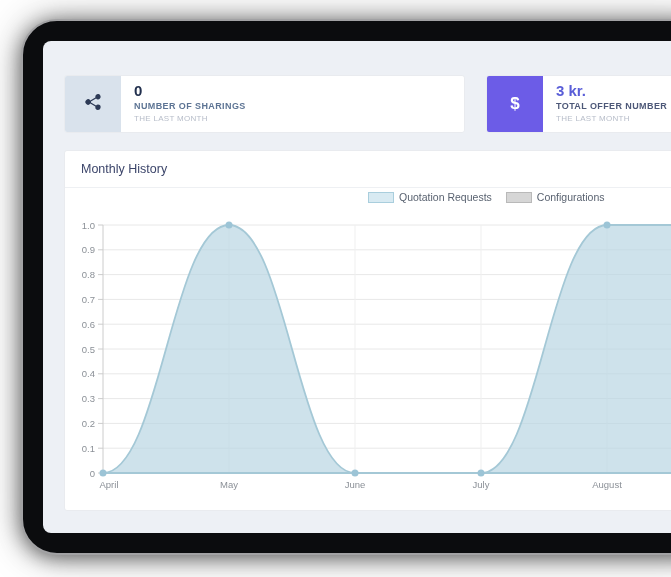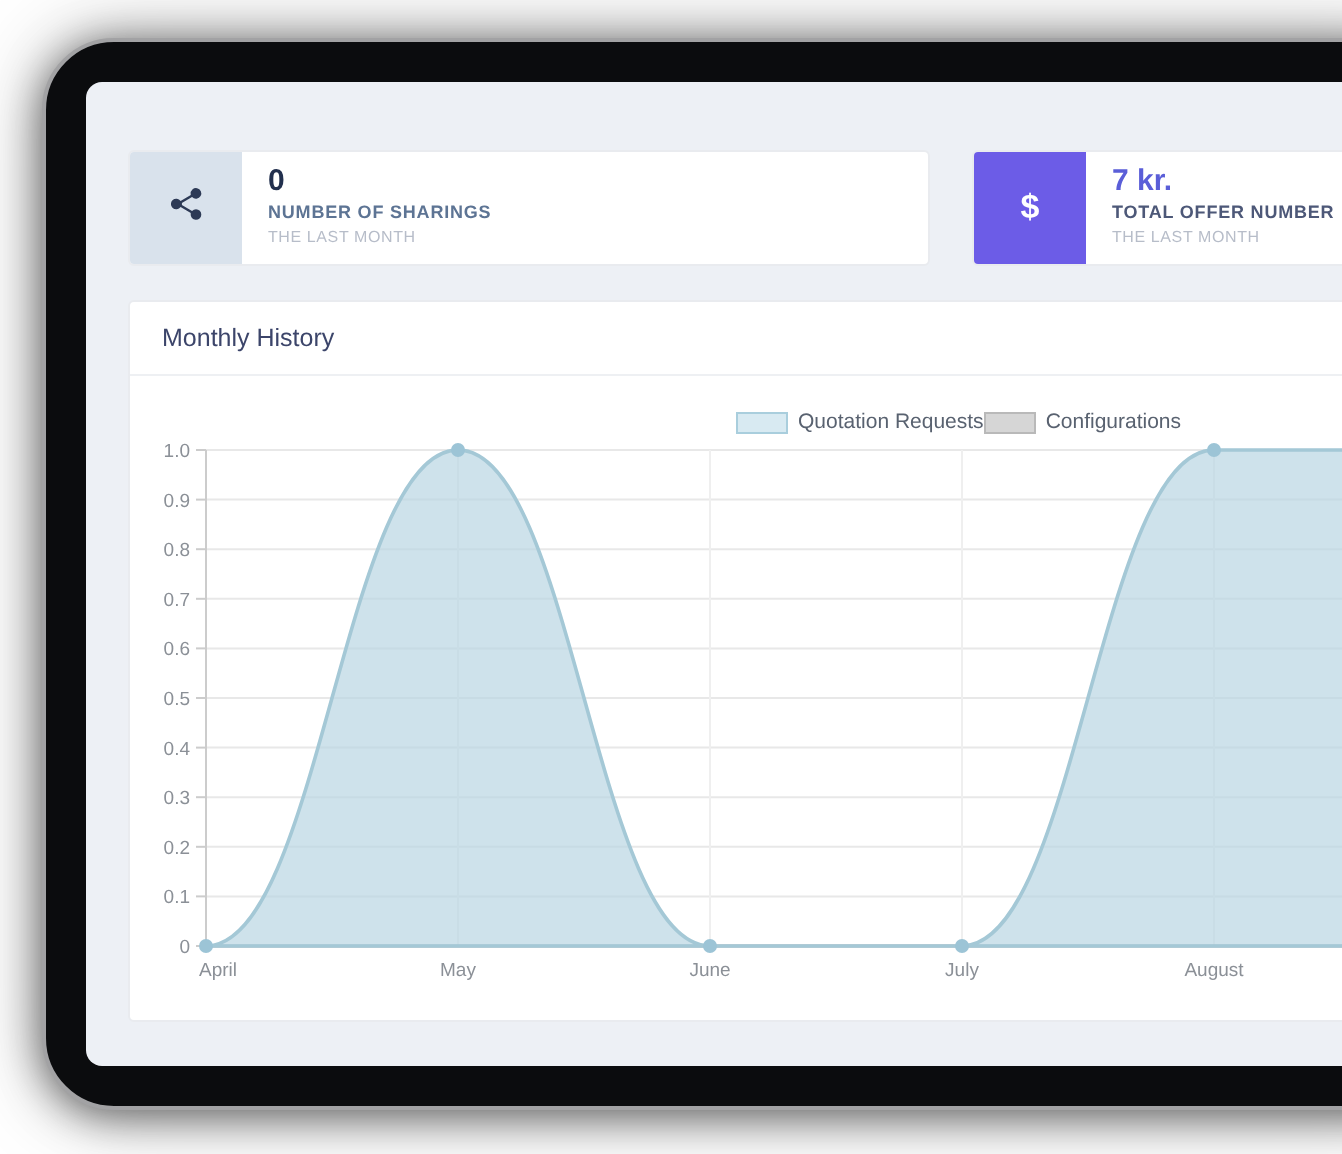--- a/index.html
+++ b/index.html
@@ -31,21 +31,21 @@
   .stat-label.blue{color:#5d7494;}
   .stat-label.slate{color:#4d5878;}
   .stat-period{font-size:8px;color:#b7bdc9;letter-spacing:.3px;}
 
   
   .chart-card{position:absolute;left:21px;top:109px;width:660px;height:361px;
               background:#fff;border:1px solid #e9ebef;border-radius:3px;
               box-sizing:border-box;}
   .chart-header{height:36px;line-height:36px;padding:0 16px;font-size:12.5px;
                 color:#3c456a;border-bottom:1px solid #eef0f3;}
-  .legend{position:absolute;top:54px;left:303px;display:flex;align-items:center;}
+  .legend{position:absolute;top:40px;left:303px;display:flex;gap:14px;align-items:center;}
   .legend-item{display:flex;align-items:center;gap:5px;font-size:10.5px;color:#596270;cursor:pointer;}
   .legend-swatch{width:26px;height:11px;box-sizing:border-box;border:1px solid transparent;}
   #chart-svg{position:absolute;left:0;top:0;pointer-events:none;}
 </style>
 </head>
 <body>
 
 <div class="stage">
   <div class="device">
     <div class="screen">
@@ -63,21 +63,21 @@
           <div class="stat-label blue">NUMBER OF SHARINGS</div>
           <div class="stat-period">THE LAST MONTH</div>
         </div>
       </div>
 
       <div class="stat-card second">
         <div class="icon-box dollar" style="background: rgb(108, 92, 231);">
           <span>$</span>
         </div>
         <div class="stat-body">
-          <div class="stat-value purple">7 kr.</div>
+          <div class="stat-value purple">3 kr.</div>
           <div class="stat-label slate">TOTAL OFFER NUMBER</div>
           <div class="stat-period">THE LAST MONTH</div>
         </div>
       </div>
 
       <div class="chart-card">
         <div class="chart-header">Monthly History</div>
 
         <div class="legend">
           <div class="legend-item">

